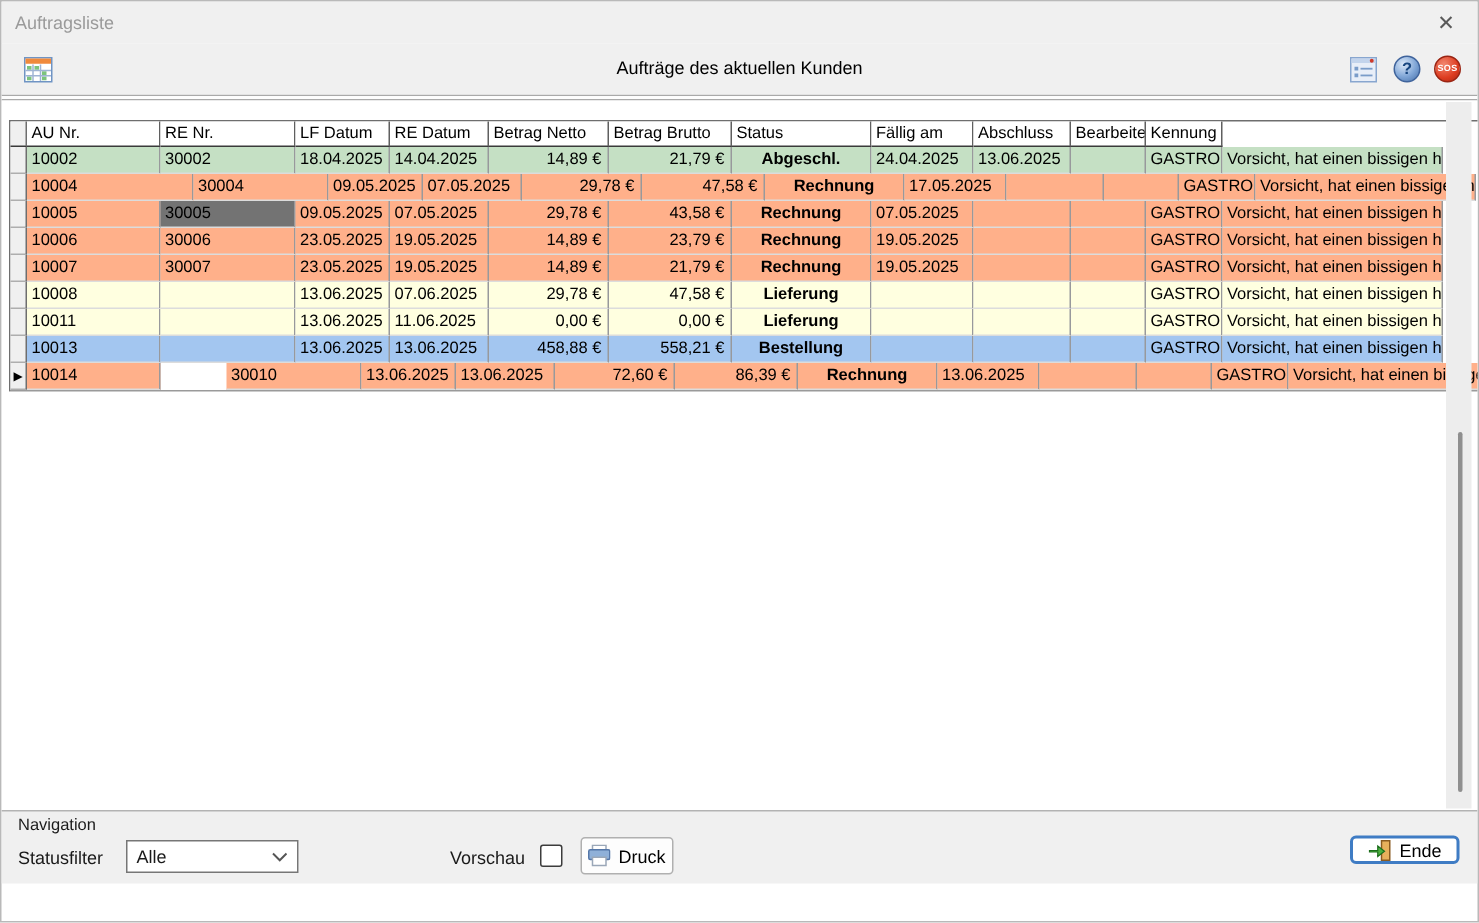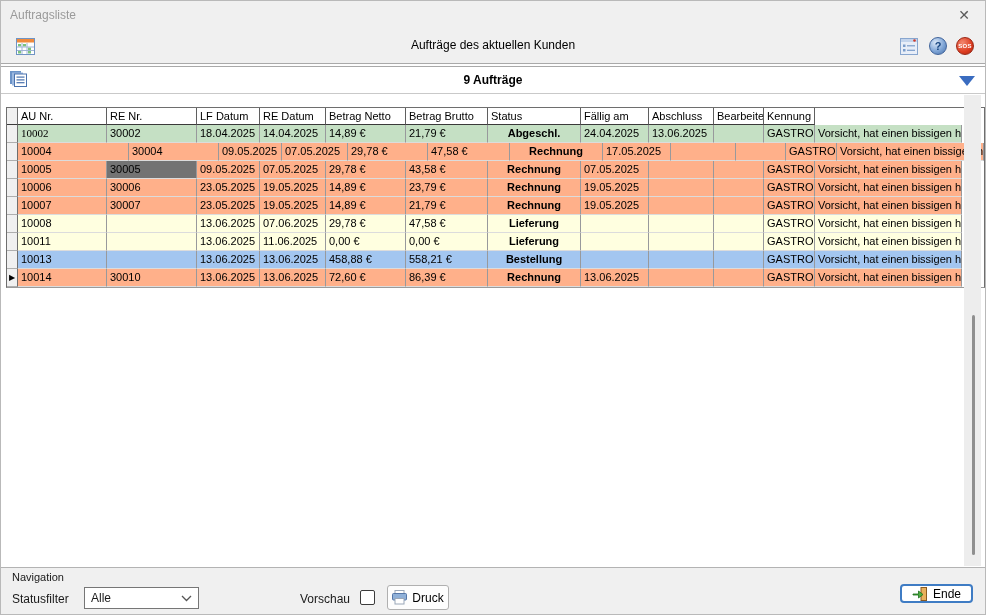--- a/index.html
+++ b/index.html
@@ -29,21 +29,21 @@
   .dd-triangle { position:absolute; right:10px; top:9px; width:0; height:0; border-left:8px solid transparent; border-right:8px solid transparent; border-top:10px solid #3a6cc0; }
 
   
   .content { position:relative; height:473px; background:#fff; }
   .grid { position:absolute; left:5px; top:13px; border:1px solid #6e6e6e; border-bottom-color:#9a9a9a; background:#fff; }
   .trow { display:flex; }
   .hcell { height:17px; line-height:16px; font-size:11px; color:#000; background:#fff; border-right:1px solid #5f5f5f; border-bottom:1px solid #3a3a3a; padding-left:3px; white-space:nowrap; overflow:hidden; }
   .dcell { height:18px; line-height:17px; font-size:11px; color:#000; border-right:1px solid #98999c; border-bottom:1px solid #dcdcdc; padding-left:3px; white-space:nowrap; overflow:hidden; }
   .sel { background:#f0f0f0 !important; border-right:1px solid #6e6e6e; border-bottom:1px solid #aeaeae; padding:0; text-align:center; font-size:8px; line-height:18px; color:#000; }
   .hcell.sel { border-bottom:1px solid #3a3a3a; }
-  .a-r { text-align:left; padding-right:4px; }
+  .a-r { text-align:right; padding-right:4px; }
   .a-c { text-align:center; padding-left:0; }
   .bold { font-weight:bold; }
 
   
   .vscroll { position:absolute; right:4px; top:1px; width:17px; height:471px; background:#ededed; }
   .vthumb { position:absolute; left:8px; width:3px; top:220px; height:240px; background:#8f8f8f; border-radius:2px; }
 
   
   .footer { position:relative; height:49px; background:#f0f0f0; border-top:1px solid #b3b3b3; font-size:11px; color:#1a1a1a; }
   .f-abs { position:absolute; }
@@ -98,54 +98,40 @@
         <rect x="4" y="12" width="2.5" height="2.5" fill="#7a9cc9"></rect>
         <rect x="8" y="12.7" width="8" height="1.2" fill="#7a9cc9"></rect>
       </svg>
     </span>
     <span class="round-icon help-icon">?</span>
     <span class="round-icon sos-icon">SOS</span>
   </div>
 
   <div class="separator"></div>
 
-  <div class="listbar">
-    <span class="lb-icon">
-      <svg width="21" height="19" viewBox="0 0 21 19">
-        <rect x="2" y="2" width="11" height="13" fill="#6b93c8"></rect>
-        <rect x="4" y="3.5" width="11" height="13" fill="#9db9e0"></rect>
-        <rect x="6.5" y="5" width="12" height="12.5" fill="#fff" stroke="#4a72ad"></rect>
-        <rect x="8.5" y="7.5" width="8" height="1.2" fill="#4a72ad"></rect>
-        <rect x="8.5" y="10.3" width="8" height="1.2" fill="#4a72ad"></rect>
-        <rect x="8.5" y="13.1" width="8" height="1.2" fill="#4a72ad"></rect>
-      </svg>
-    </span>
-    <div class="count">9 Aufträge</div>
-    <span class="dd-triangle"></span>
-  </div>
 
   <div class="content">
     <div class="grid" id="grid">
         <div class="trow">
           <div class="hcell sel" style="width: 11px;"></div>
           <div class="hcell a-l" style="width: 89px;">AU Nr.</div>
           <div class="hcell a-l" style="width: 90px;">RE Nr.</div>
           <div class="hcell a-l" style="width: 63px;">LF Datum</div>
           <div class="hcell a-l" style="width: 66px;">RE Datum</div>
           <div class="hcell a-l" style="width: 80px;">Betrag Netto</div>
           <div class="hcell a-l" style="width: 82px;">Betrag Brutto</div>
           <div class="hcell a-l" style="width: 93px;">Status</div>
           <div class="hcell a-l" style="width: 68px;">Fällig am</div>
           <div class="hcell a-l" style="width: 65px;">Abschluss</div>
           <div class="hcell a-l" style="width: 50px;">Bearbeiter</div>
           <div class="hcell a-l" style="width: 51px;">Kennung</div>
         </div>
         <div class="trow">
           <div class="dcell sel" style="width: 11px;"></div>
-          <div class="dcell a-l" style="width: 89px; background: rgb(197, 224, 196); font-family: Liberation Serif, serif;">10002</div>
+          <div class="dcell a-l" style="width: 89px; background: rgb(197, 224, 196);">10002</div>
           <div class="dcell a-l" style="width: 90px; background: rgb(197, 224, 196);">30002</div>
           <div class="dcell a-l" style="width: 63px; background: rgb(197, 224, 196);">18.04.2025</div>
           <div class="dcell a-l" style="width: 66px; background: rgb(197, 224, 196);">14.04.2025</div>
           <div class="dcell a-r" style="width: 80px; background: rgb(197, 224, 196);">14,89 €</div>
           <div class="dcell a-r" style="width: 82px; background: rgb(197, 224, 196);">21,79 €</div>
           <div class="dcell a-c bold" style="width: 93px; background: rgb(197, 224, 196);">Abgeschl.</div>
           <div class="dcell a-l" style="width: 68px; background: rgb(197, 224, 196);">24.04.2025</div>
           <div class="dcell a-l" style="width: 65px; background: rgb(197, 224, 196);">13.06.2025</div>
           <div class="dcell a-l" style="width: 50px; background: rgb(197, 224, 196);"></div>
           <div class="dcell a-r" style="width: 51px; background: rgb(197, 224, 196);">GASTRO</div>
@@ -252,21 +238,21 @@
           <div class="dcell a-c bold" style="width: 93px; background: rgb(163, 198, 240);">Bestellung</div>
           <div class="dcell a-l" style="width: 68px; background: rgb(163, 198, 240);"></div>
           <div class="dcell a-l" style="width: 65px; background: rgb(163, 198, 240);"></div>
           <div class="dcell a-l" style="width: 50px; background: rgb(163, 198, 240);"></div>
           <div class="dcell a-r" style="width: 51px; background: rgb(163, 198, 240);">GASTRO</div>
           <div class="dcell a-l" style="width: 147px; background: rgb(163, 198, 240);">Vorsicht, hat einen bissigen hun</div>
         </div>
         <div class="trow">
           <div class="dcell sel" style="width: 11px;">▶</div>
           <div class="dcell a-l" style="width: 89px; background: rgb(255, 176, 138);">10014</div>
-          <div class="dcell a-l" style="width: 90px; background: rgb(255, 176, 138);">30010</div>
+          <div class="dcell a-l" style="width: 90px; background: rgb(255, 176, 138); margin-left: 44px;">30010</div>
           <div class="dcell a-l" style="width: 63px; background: rgb(255, 176, 138);">13.06.2025</div>
           <div class="dcell a-l" style="width: 66px; background: rgb(255, 176, 138);">13.06.2025</div>
           <div class="dcell a-r" style="width: 80px; background: rgb(255, 176, 138);">72,60 €</div>
           <div class="dcell a-r" style="width: 82px; background: rgb(255, 176, 138);">86,39 €</div>
           <div class="dcell a-c bold" style="width: 93px; background: rgb(255, 176, 138);">Rechnung</div>
           <div class="dcell a-l" style="width: 68px; background: rgb(255, 176, 138);">13.06.2025</div>
           <div class="dcell a-l" style="width: 65px; background: rgb(255, 176, 138);"></div>
           <div class="dcell a-l" style="width: 50px; background: rgb(255, 176, 138);"></div>
           <div class="dcell a-r" style="width: 51px; background: rgb(255, 176, 138);">GASTRO</div>
           <div class="dcell a-l" style="width: 147px; background: rgb(255, 176, 138);">Vorsicht, hat einen bissigen hun</div>

